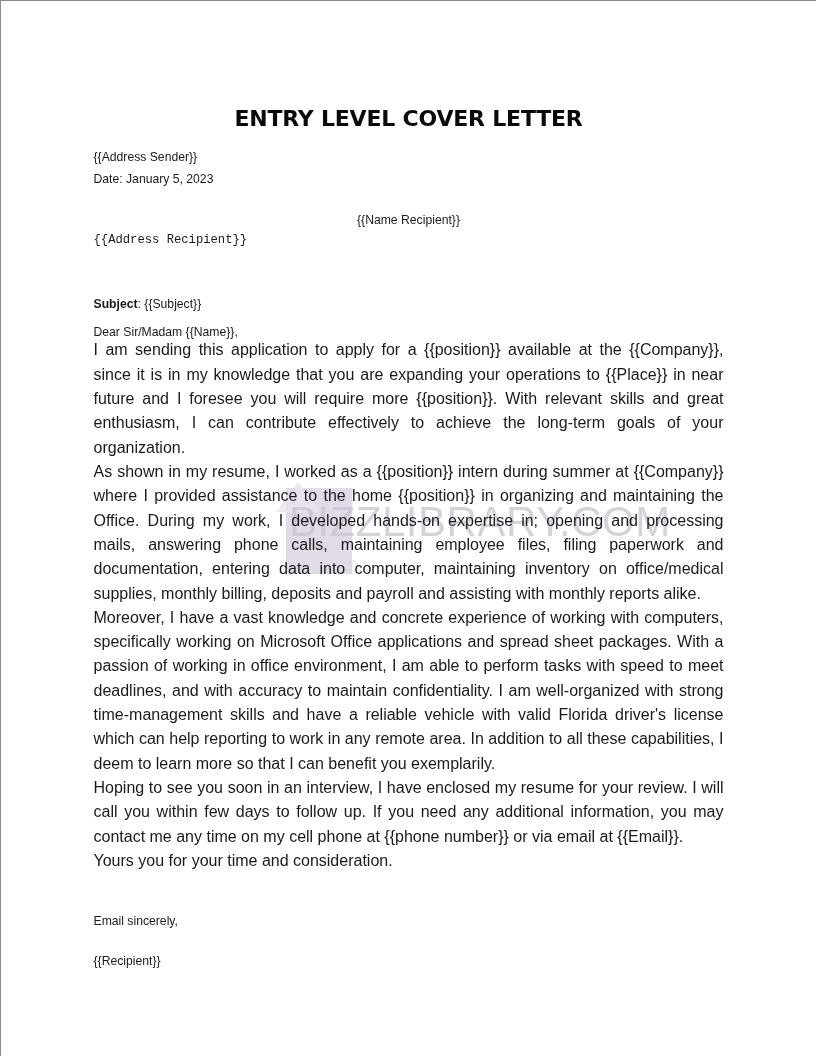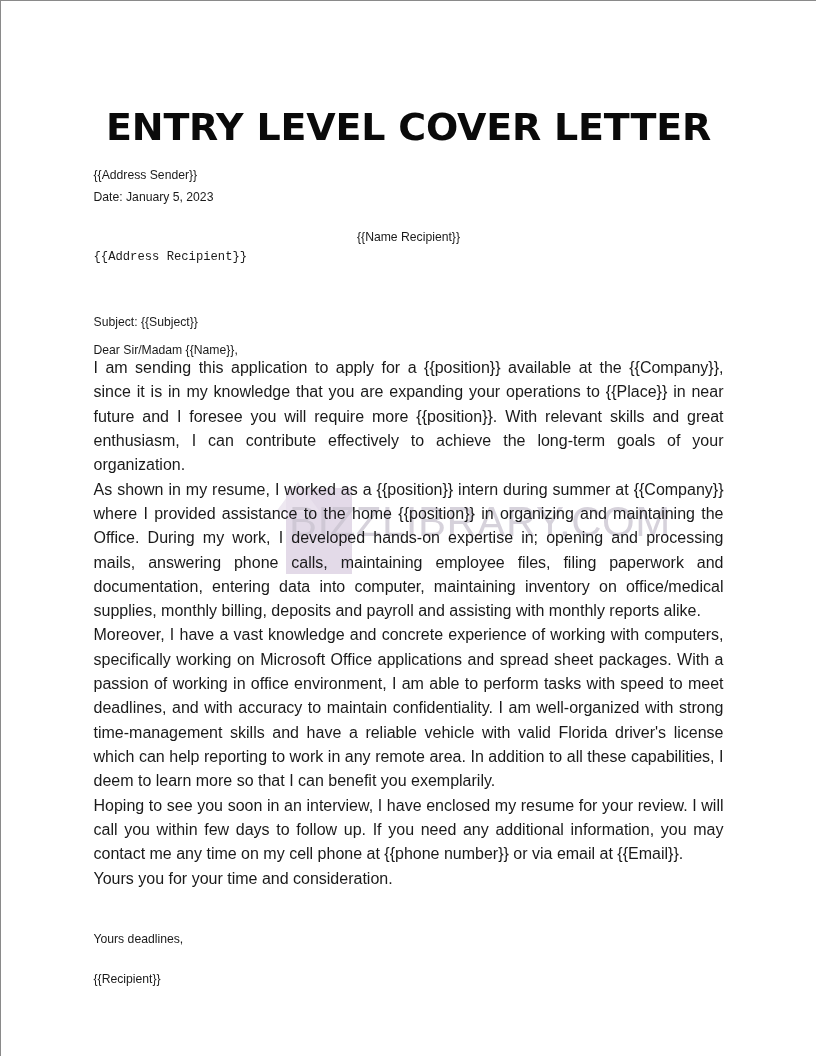--- a/index.html
+++ b/index.html
@@ -73,21 +73,21 @@
     position: relative;
     z-index: 2;
     padding: 0;
   }
 
   .doc-title {
     margin: 0;
     padding-top: 106px;
     text-align: center;
     font-family: "DejaVu Sans", "Liberation Sans", sans-serif;
-    font-size: 38px;
+    font-size: 22px;
     font-weight: bold;
     letter-spacing: -0.2px;
     color: #0a0a0a;
     line-height: 1.1;
   }
 
   .body-block {
     margin: 0 auto;
     width: 630px;
     padding-left: 0;
@@ -102,21 +102,21 @@
 
   .ln-address-sender { margin-top: 20px; }
   .ln-date { margin-top: 10px; }
   .ln-recipient-name { margin-top: 28px; text-align: center; }
   .ln-recipient-address { margin-top: 8px; font-family: Liberation Mono, monospace; }
   .ln-subject { margin-top: 52px; }
   .ln-salutation { margin-top: 16px; }
   .ln-closing { margin-top: 42px; }
   .ln-signature { margin-top: 28px; }
 
-  .ln-subject b { font-weight: normal; }
+  .ln-subject b { font-weight: bold; }
 
   p.para {
     margin: 0;
     font-size: 16px;
     line-height: 1.52;
     color: #1a1a1a;
     text-align: justify;
     text-justify: inter-word;
   }
 
@@ -157,19 +157,19 @@
       <p class="para p-1">I am sending this application to apply for a {{position}} available at the {{Company}}, since it is in my knowledge that you are expanding your operations to {{Place}} in near future and I foresee you will require more {{position}}.  With relevant skills and great enthusiasm, I can contribute effectively to achieve the long-term goals of your organization.</p>
 
       <p class="para p-2">As shown in my resume, I worked as a {{position}} intern during summer at {{Company}} where I provided assistance to the home {{position}} in organizing and maintaining the Office.  During my work, I developed hands-on expertise in; opening and processing mails, answering phone calls, maintaining employee files, filing paperwork and documentation, entering data into computer, maintaining inventory on office/medical supplies, monthly billing, deposits and payroll and assisting with monthly reports alike.</p>
 
       <p class="para p-3">Moreover, I have a vast knowledge and concrete experience of working with computers, specifically working on Microsoft Office applications and spread sheet packages. With a passion of working in office environment, I am able to perform tasks with speed to meet deadlines, and with accuracy to maintain confidentiality. I am well-organized with strong time-management skills and have a reliable vehicle with valid Florida driver's license which can help reporting to work in any remote area. In addition to all these capabilities, I deem to learn more so that I can benefit you exemplarily.</p>
 
       <p class="para p-4">Hoping to see you soon in an interview, I have enclosed my resume for your review. I will call you within few days to follow up.  If you need any additional information, you may contact me any time on my cell phone at {{phone number}} or via email at {{Email}}.</p>
 
       <p class="para p-5">Yours you for your time and consideration.</p>
 
-      <div class="line ln-closing">Yours deadlines,</div>
+      <div class="line ln-closing">Email sincerely,</div>
 
       <div class="line ln-signature">{{Recipient}}</div>
 
     </div>
   </div>
 </div>
 
 </body></html>

